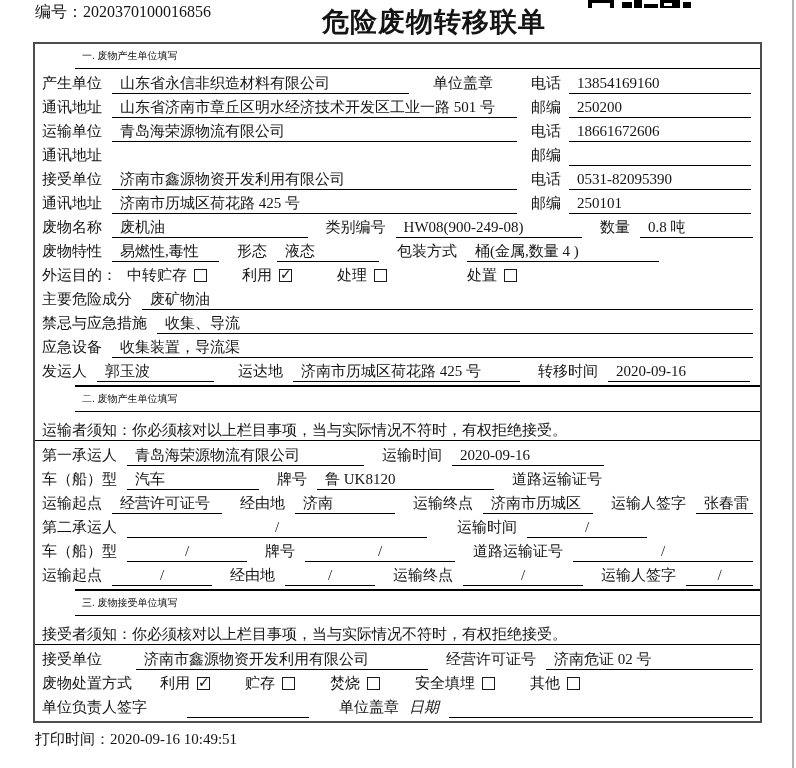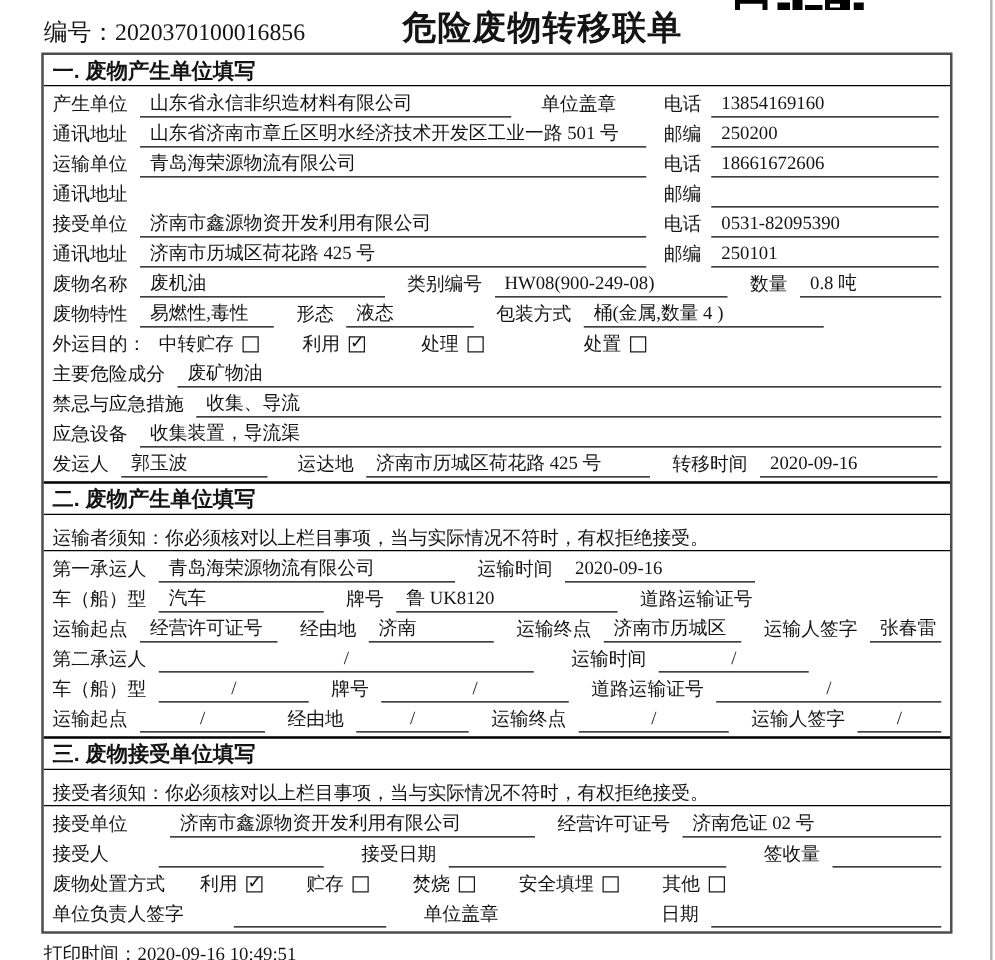--- a/index.html
+++ b/index.html
@@ -4,31 +4,31 @@
 <style>
   html,body{margin:0;padding:0;}
   body{
     width:796px;height:768px;position:relative;overflow:hidden;
     background:#ffffff;color:#141414;
     font-family:"Liberation Serif","DejaVu Serif",serif;
     font-size:15px;
   }
   .scan-edge{position:absolute;top:0;bottom:0;right:2px;width:2px;background:#b4b4b4;}
   .header-area{position:relative;height:42px;}
-  .serial{position:absolute;left:35px;top:13px;font-size:19px;white-space:nowrap;}
+  .serial{position:absolute;left:35px;top:2px;font-size:16px;white-space:nowrap;}
   .doc-title{position:absolute;left:322px;top:4px;font-size:27px;font-weight:bold;letter-spacing:1px;white-space:nowrap;}
   .qr-frag{position:absolute;left:588px;top:0;}
 
   .form-table{
     margin-left:33px;width:725px;border:2px solid #4d4d4d;background:#fff;
   }
   .sec-header{
     display:flex;align-items:center;height:22px;padding:1px 7px;
     font-family:"Liberation Sans","DejaVu Sans",sans-serif;
-    font-weight:bold;font-size:17px;border-bottom:1px solid #000;
+    font-weight:normal;font-size:10px;border-bottom:1px solid #000;margin-left:40px;
   }
   .sec-header.mid{border-top:2px solid #000;}
   .notice-row{display:flex;align-items:flex-end;height:28px;padding:0 7px;border-bottom:1px solid #000;}
   .sec-body{padding:2px 0;}
   .row{display:flex;align-items:center;height:24px;padding:0 7px;}
   .lbl{white-space:nowrap;margin-right:10px;}
   .val{
     border-bottom:1px solid #000;white-space:nowrap;
     padding:0 4px 0 8px;height:20px;line-height:20px;
   }
@@ -38,21 +38,21 @@
   .rcol{margin-left:auto;width:222px;display:flex;align-items:center;}
   .rcol .lbl{margin-right:8px;}
   .rcol .val{flex:1;margin-right:2px;}.w90{width:90px;}
   .w95{width:95px;}.w100{width:100px;}.w105{width:105px;}.w110{width:110px;}
   .w120{width:120px;}.w130{width:130px;}.w140{width:140px;}.w150{width:150px;}
   .w165{width:165px;}.w180{width:180px;}.w190{width:190px;}.w200{width:200px;}
   .w210{width:210px;}.w215{width:215px;}.w225{width:225px;}.w280{width:280px;}
   .w285{width:285px;}.w300{width:300px;}
   .ml18{margin-left:18px;}.ml24{margin-left:24px;}.ml30{margin-left:30px;}
   .ml35{margin-left:35px;}.ml45{margin-left:45px;}.ml80{margin-left:80px;}
-  .ml120{margin-left:120px;}
+  .ml120{font-style:italic;}
 
   .opt{display:flex;align-items:center;}
   .opt-label{white-space:nowrap;margin-right:7px;}
   .cb{
     display:inline-block;width:13px;height:13px;border:1.5px solid #1a1a1a;
     position:relative;box-sizing:border-box;
   }
   .cb.checked::after{
     content:"\2713";position:absolute;left:0px;top:-4px;font-size:14px;
     font-family:"DejaVu Sans","Liberation Sans",sans-serif;color:#111;
@@ -270,28 +270,20 @@
   </div>
   <div class="sec-body">
 
     <div class="row">
       <span class="lbl">接受单位</span>
       <span class="val w280 ml24">济南市鑫源物资开发利用有限公司</span>
       <span class="lbl ml18">经营许可证号</span>
       <span class="val fill">济南危证 02 号</span>
     </div>
 
-    <div class="row">
-      <span class="lbl">接受人</span>
-      <span class="val w120 ml30"></span>
-      <span class="lbl ml30">接受日期</span>
-      <span class="val w210"></span>
-      <span class="lbl ml30">签收量</span>
-      <span class="val fill"></span>
-    </div>
 
     <div class="row">
       <span class="lbl">废物处置方式</span>
       <span class="opt ml18">
         <span class="opt-label">利用</span>
         <span class="cb checked"></span>
       </span>
       <span class="opt ml35">
         <span class="opt-label">贮存</span>
         <span class="cb"></span>

